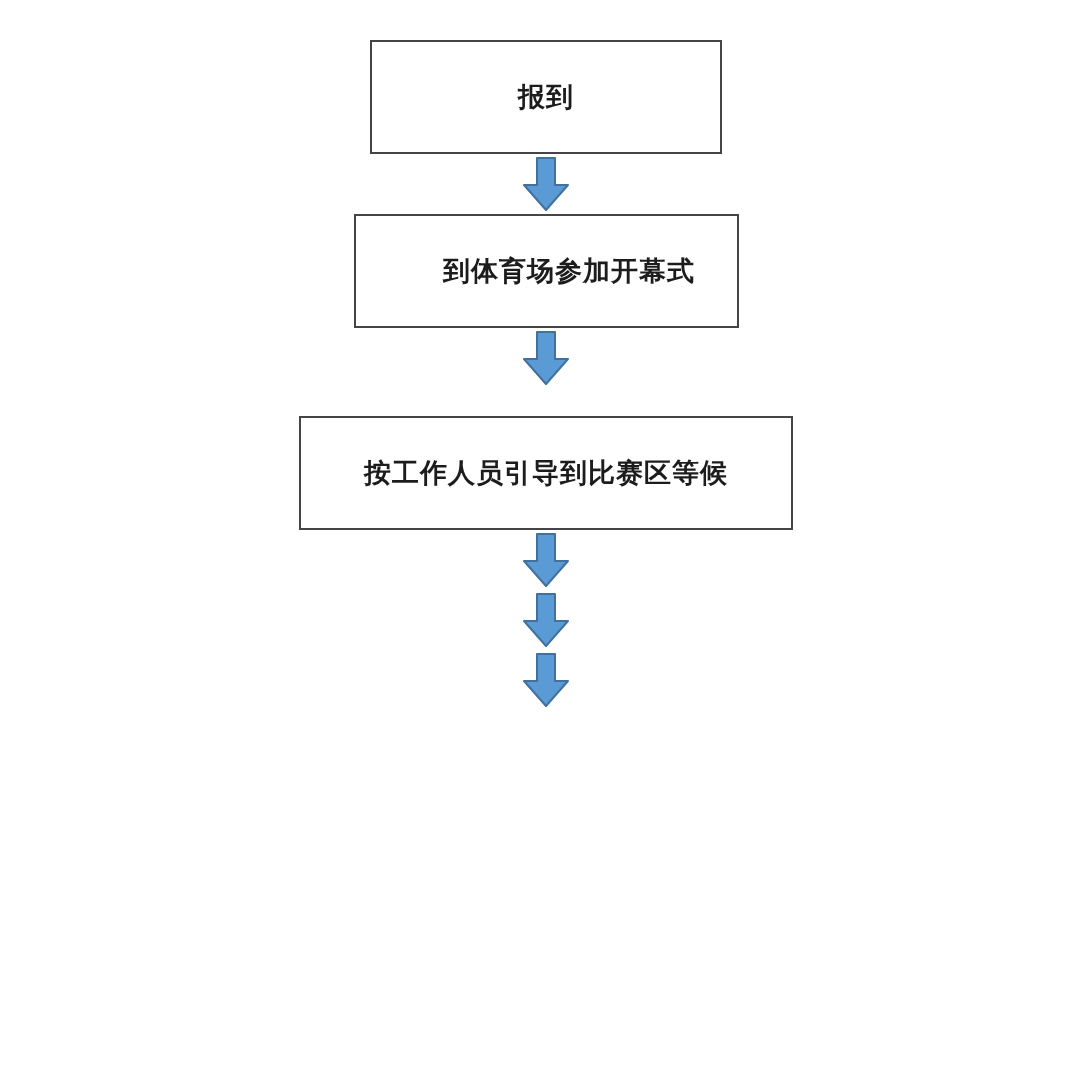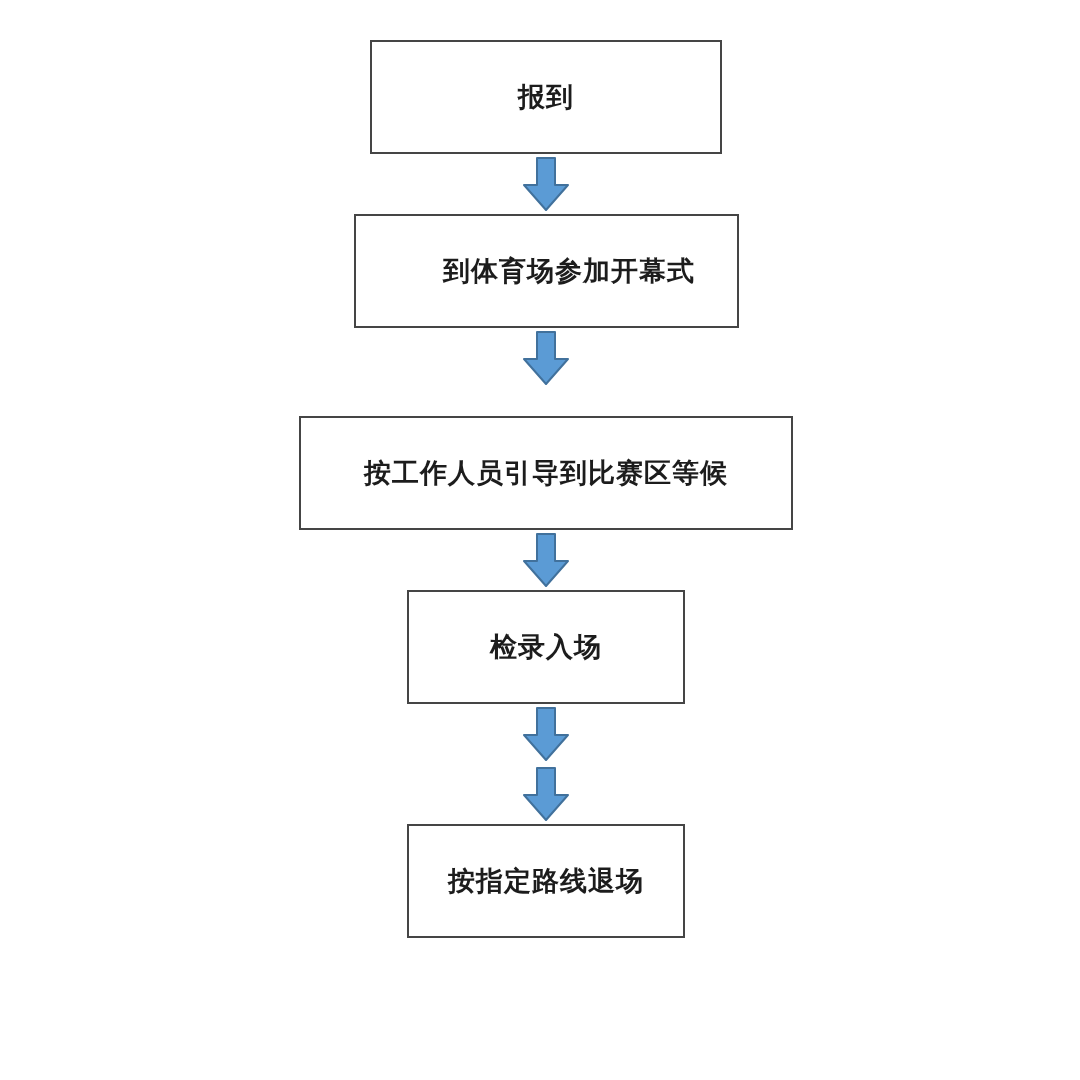--- a/index.html
+++ b/index.html
@@ -81,35 +81,29 @@
     <div class="node w-3">
       <span class="node-label">按工作人员引导到比赛区等候</span>
     </div>
 
     <div class="arrow">
       <svg width="46" height="54" viewBox="0 0 46 54" aria-hidden="true">
         <polygon points="14,1 32,1 32,28 45,28 23,53 1,28 14,28" stroke="#41719c" stroke-width="2" stroke-linejoin="round" fill="#5b9bd5"></polygon>
       </svg>
     </div>
 
-    <div class="node w-4">
-      <span class="node-label">检录入场</span>
-    </div>
 
     <div class="arrow">
       <svg width="46" height="54" viewBox="0 0 46 54" aria-hidden="true">
         <polygon points="14,1 32,1 32,28 45,28 23,53 1,28 14,28" stroke="#41719c" stroke-width="2" stroke-linejoin="round" fill="#5b9bd5"></polygon>
       </svg>
     </div>
 
 
     <div class="arrow">
       <svg width="46" height="54" viewBox="0 0 46 54" aria-hidden="true">
         <polygon points="14,1 32,1 32,28 45,28 23,53 1,28 14,28" stroke="#41719c" stroke-width="2" stroke-linejoin="round" fill="#5b9bd5"></polygon>
       </svg>
     </div>
 
-    <div class="node w-4">
-      <span class="node-label">按指定路线退场</span>
-    </div>
 
   </div>
 </div>
 
 </body></html>

